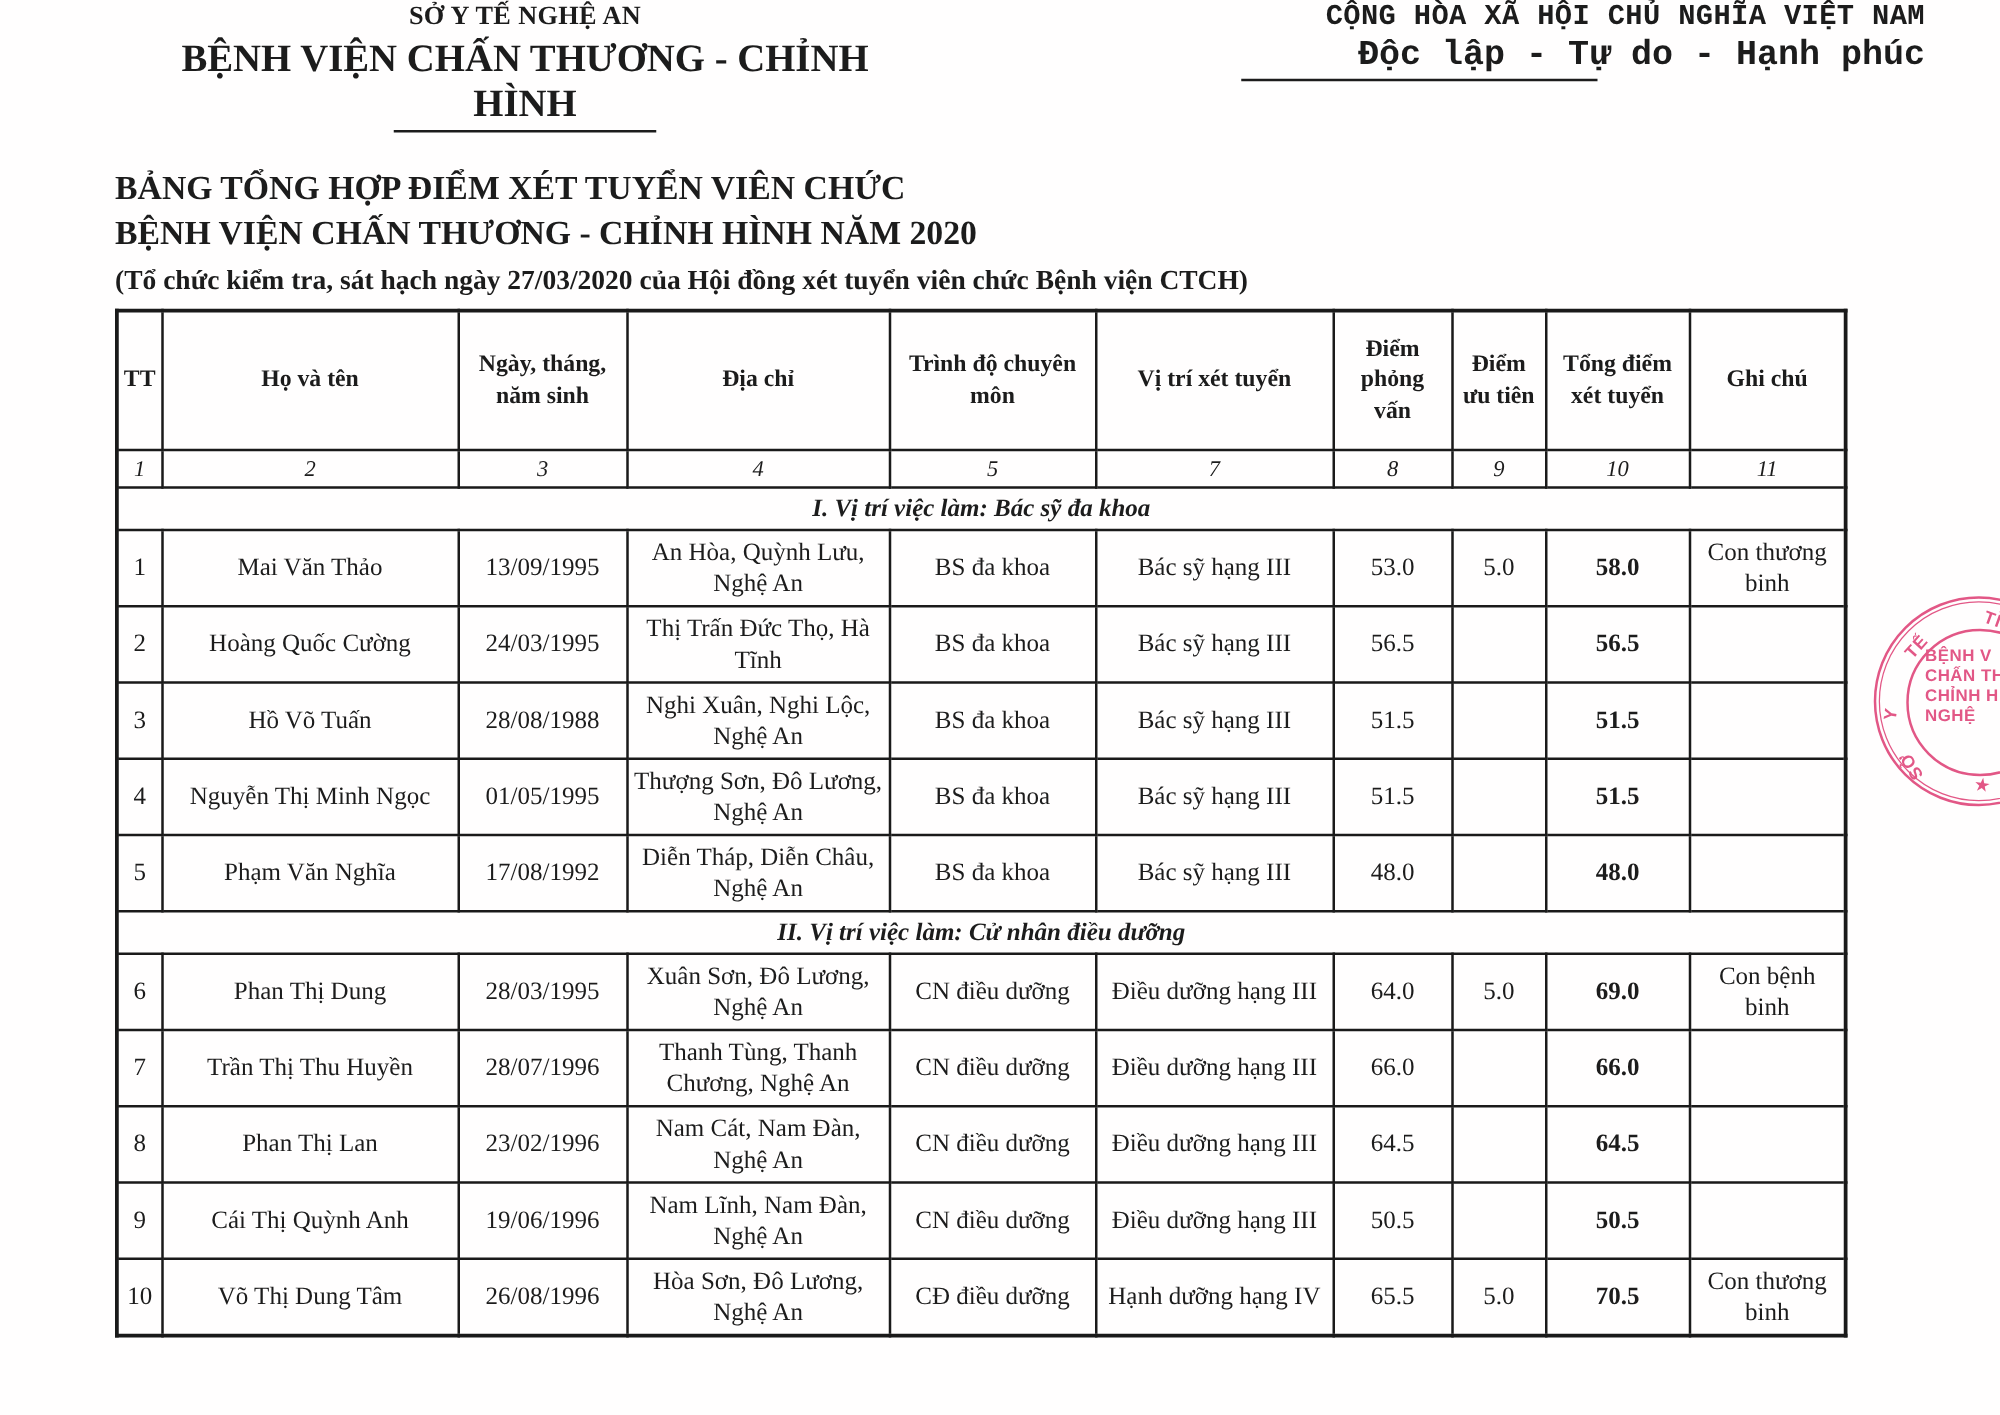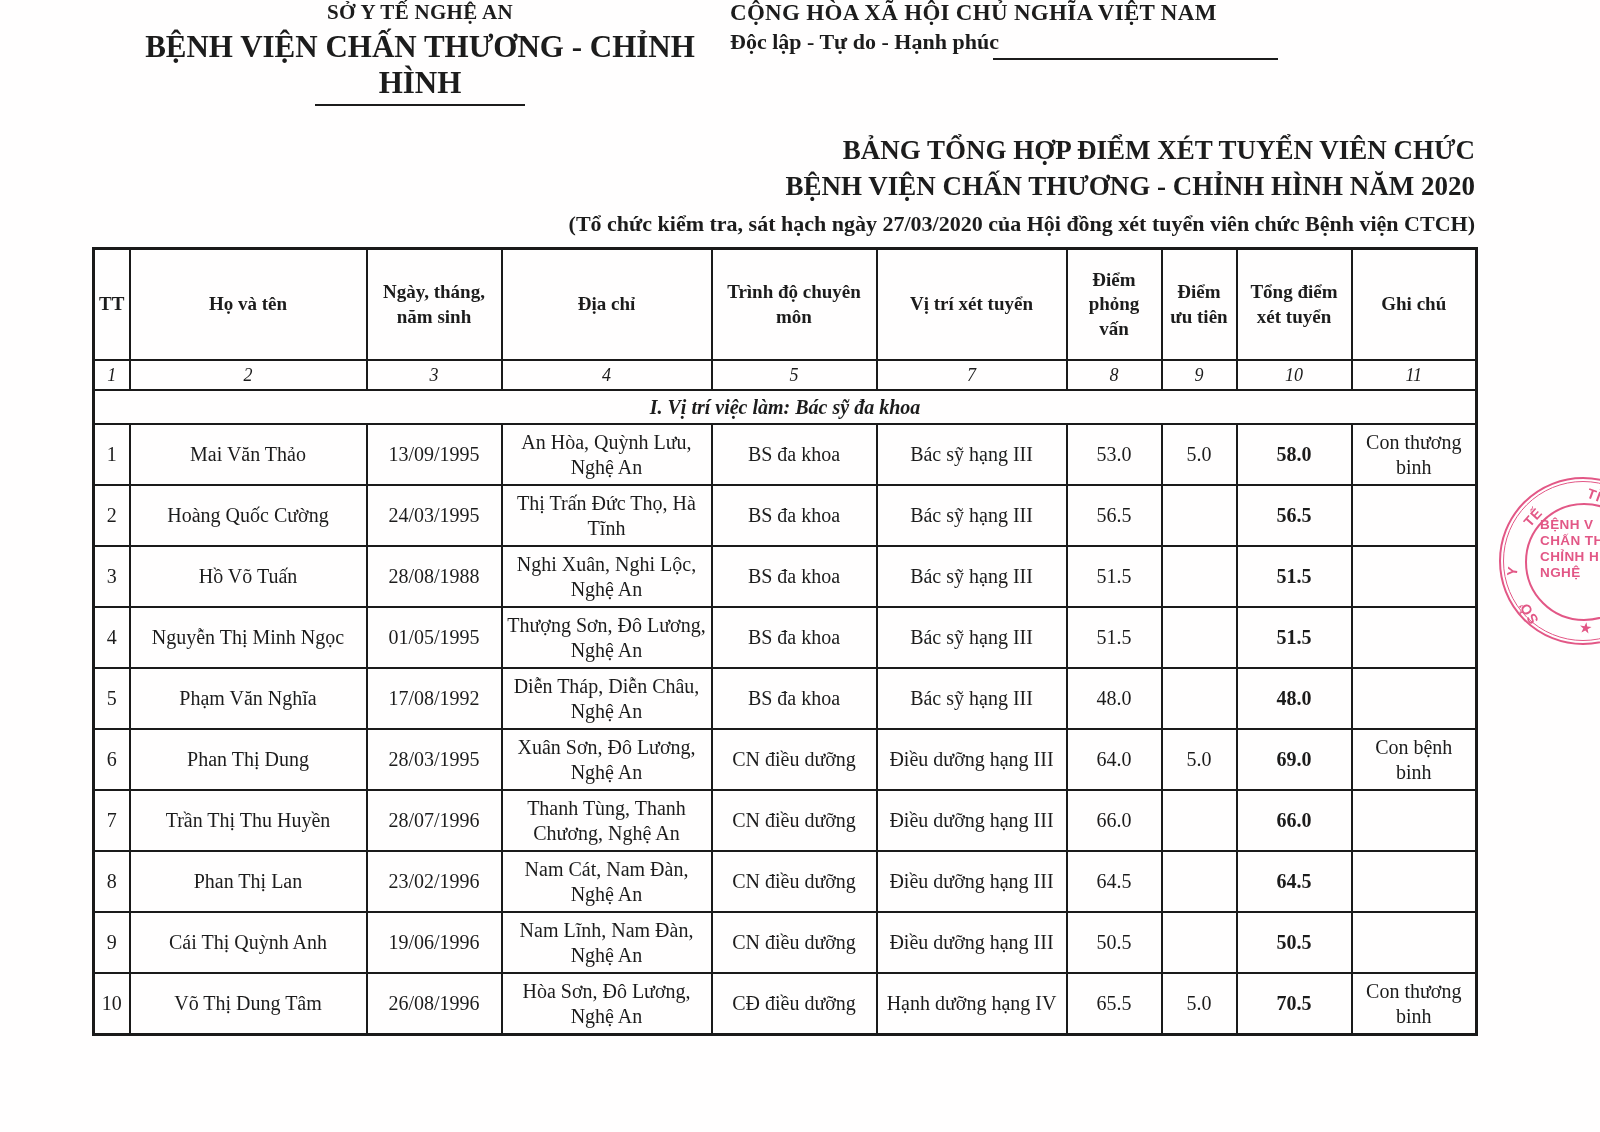--- a/index.html
+++ b/index.html
@@ -7,30 +7,30 @@
     position:relative;
     width:1600px;height:1132px;
     background:#fffefe;
     overflow:hidden;
     font-family:"Liberation Serif","DejaVu Serif",serif;
     color:#1c1c1c;
   }
   
   .top-area{display:flex;}
   .hdr-left{width:620px;margin-left:110px;text-align:center;}
-  .hdr-right{flex:1;text-align:left;margin-right:60px;}
+  .hdr-right{flex:1;text-align:right;margin-right:60px;font-family:Liberation Mono, monospace;}
   .hdr-line1{font-size:21px;font-weight:bold;letter-spacing:.3px;}
   .hdr-left .hdr-line2{font-size:31px;font-weight:bold;margin-top:4px;}
   .hdr-right .hdr-line1{font-size:23px;}
-  .hdr-right .hdr-line2{font-size:22px;font-weight:bold;margin-top:3px;}
+  .hdr-right .hdr-line2{font-size:28px;font-weight:bold;margin-top:3px;}
   .rule{height:2px;background:#1c1c1c;margin:3px auto 0 auto;}
   .rule-left{width:210px;}
   .rule-right{width:285px;}
   
-  .title-block{width:1383px;margin:26px 0 0 92px;text-align:right;}
+  .title-block{width:1383px;margin:26px 0 0 92px;text-align:left;}
   .title-line{font-size:27px;font-weight:bold;line-height:1.35;}
   .subtitle{font-size:22px;font-weight:bold;margin-top:6px;}
   
   table.results{
     border-collapse:collapse;table-layout:fixed;
     width:1383px;margin:10px 0 0 92px;
     border:3px solid #1a1a1a;
   }
   table.results th,table.results td{
     border:2px solid #1a1a1a;
@@ -199,20 +199,23 @@
           <td class="cell-name">Phạm Văn Nghĩa</td>
           <td class="cell-dob">17/08/1992</td>
           <td class="cell-address">Diễn Tháp, Diễn Châu, Nghệ An</td>
           <td class="cell-degree">BS đa khoa</td>
           <td class="cell-position">Bác sỹ hạng III</td>
           <td class="cell-interview">48.0</td>
           <td class="cell-priority"></td>
           <td class="cell-total">48.0</td>
           <td class="cell-note"></td>
         </tr>
+        <tr class="section-row">
+          <td colspan="10">II. Vị trí việc làm: Cử nhân điều dưỡng</td>
+        </tr>
         <tr class="data-row">
           <td class="cell-tt">6</td>
           <td class="cell-name">Phan Thị Dung</td>
           <td class="cell-dob">28/03/1995</td>
           <td class="cell-address">Xuân Sơn, Đô Lương, Nghệ An</td>
           <td class="cell-degree">CN điều dưỡng</td>
           <td class="cell-position">Điều dưỡng hạng III</td>
           <td class="cell-interview">64.0</td>
           <td class="cell-priority">5.0</td>
           <td class="cell-total">69.0</td>

